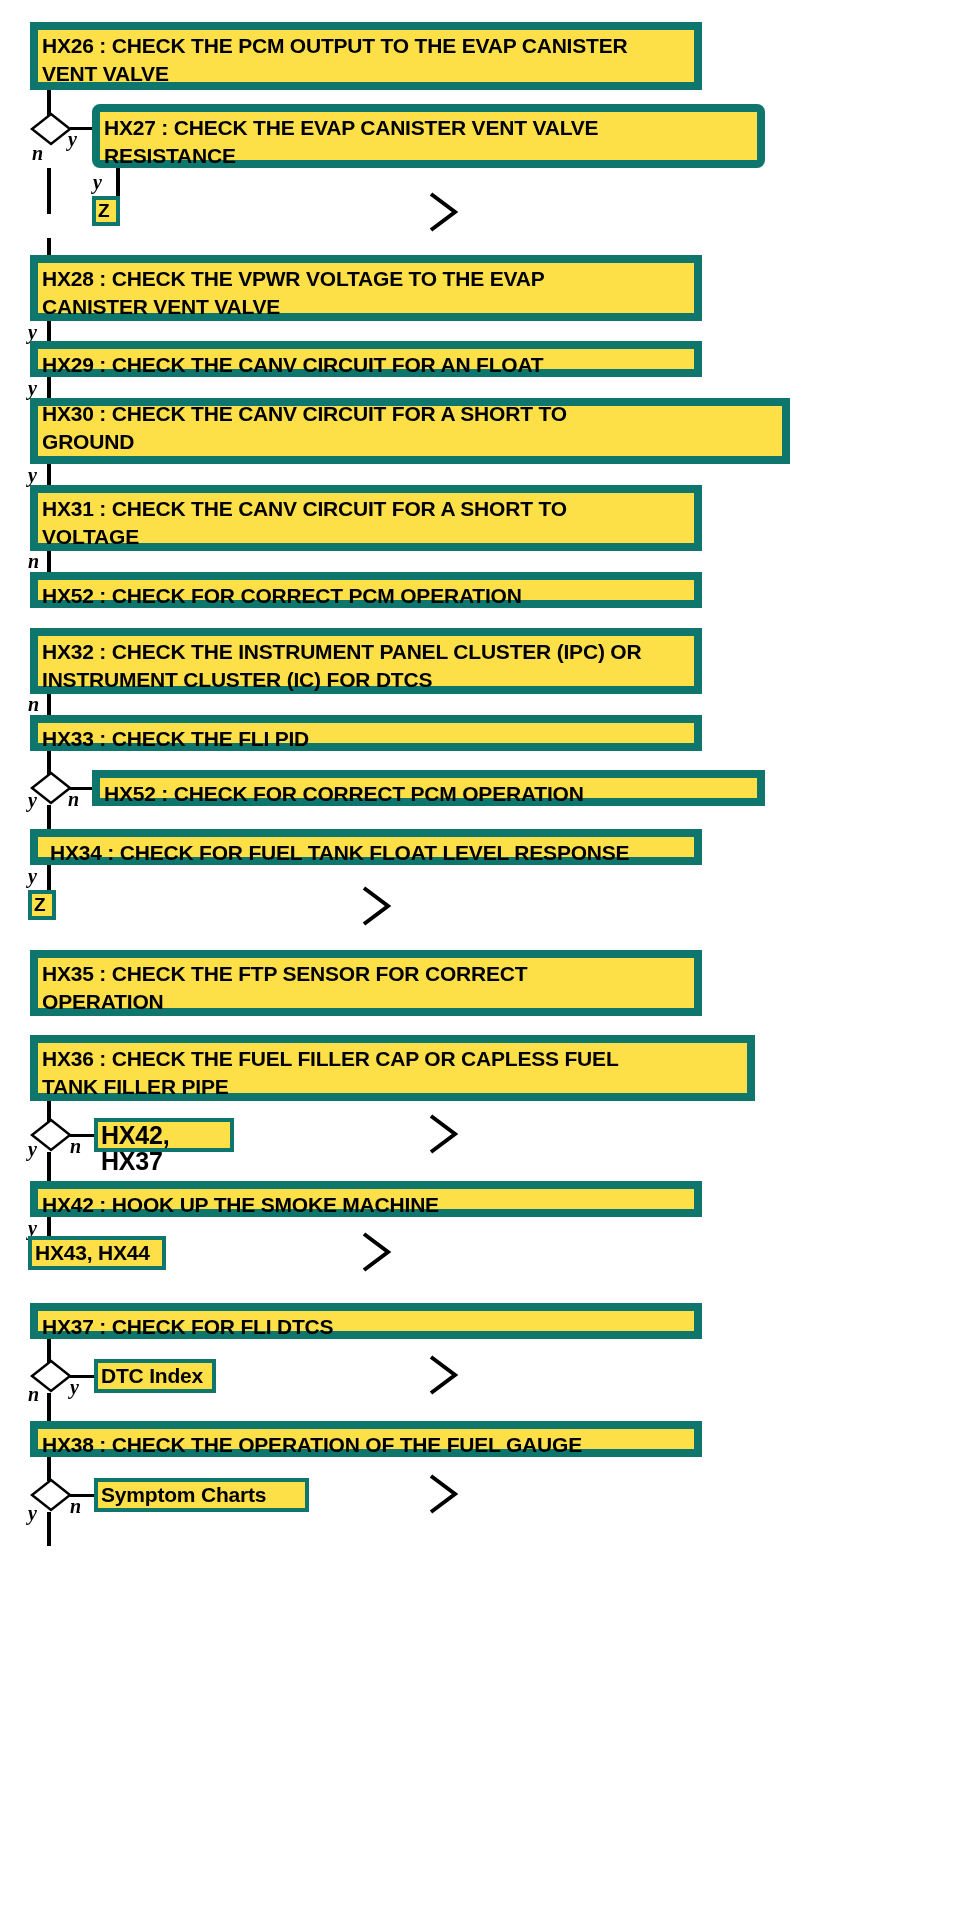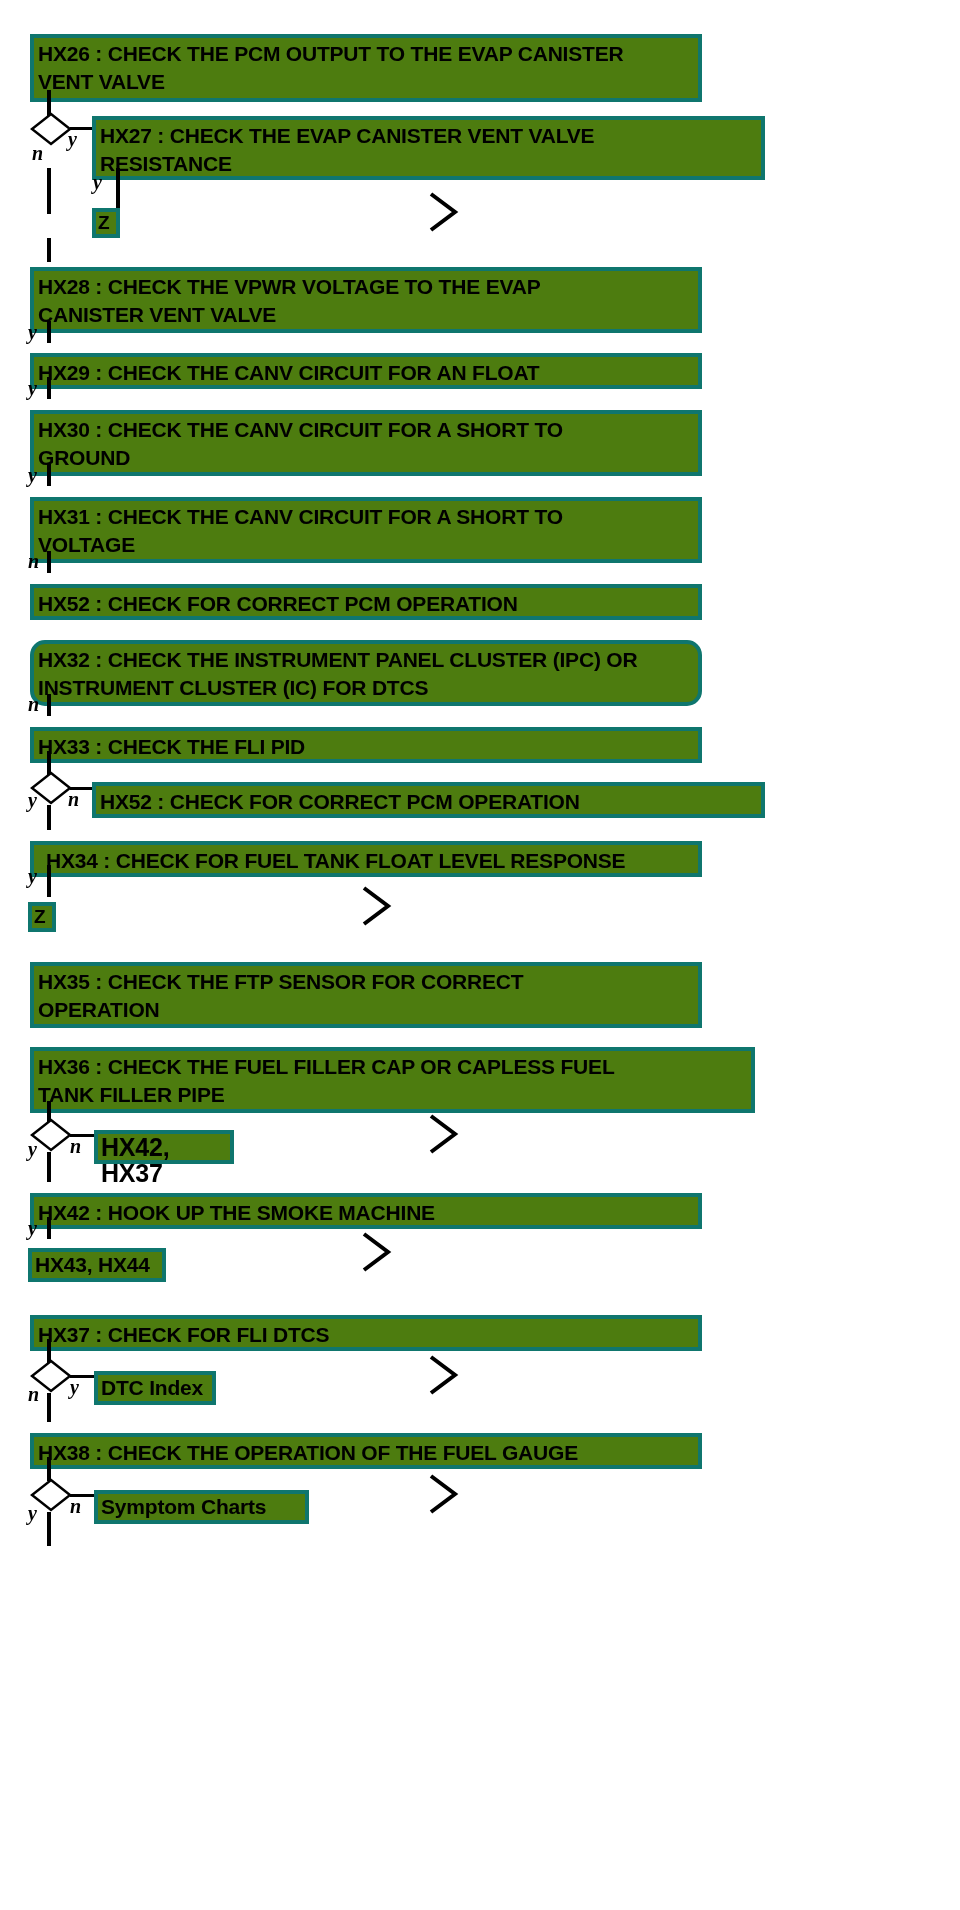--- a/index.html
+++ b/index.html
@@ -3,26 +3,25 @@
 <meta charset="utf-8">
 <style>
   html,body{margin:0;padding:0;background:#ffffff;}
   body{width:960px;height:1910px;font-family:"Liberation Sans",sans-serif;}
   #canvas{position:relative;width:960px;height:1910px;background:#fff;overflow:hidden;}
 
   
   .node{
     position:absolute;
     box-sizing:border-box;
-    background:#4d7c0f;
-    border:4px solid #0f766e;
+    background:#fde047;
+    border:8px solid #0f766e;
     display:flex;
     align-items:flex-start;
     padding:2px 0 0 4px;
-    margin-top:12px;
   }
   .node .txt{
     font-weight:bold;
     font-size:21px;
     line-height:28px;
     letter-spacing:-0.2px;
     color:#000;
     white-space:pre-line;
     font-family:"Liberation Sans",sans-serif;
   }
@@ -65,21 +64,21 @@
 
   <div class="diamond" style="left:30px;top:112px;width:42px;height:34px;">
     <svg width="42" height="34" viewBox="0 0 42 34">
       <polygon points="21,2 40,17 21,32 2,17" fill="#fff" stroke="#000" stroke-width="2.5"></polygon>
     </svg>
   </div>
   <div class="blabel" style="left:32px;top:143px;">n</div>
   <div class="blabel" style="left:68px;top:129px;">y</div>
   <div class="hline" style="left:70px;top:127px;width:25px;"></div>
 
-  <div class="node" style="left:92px;top:104px;width:673px;height:64px;">
+  <div class="node" style="left:92px;top:104px;width:673px;height:64px;border-radius:8px;">
     <span class="txt">HX27 : CHECK THE EVAP CANISTER VENT VALVE
 RESISTANCE</span>
   </div>
 
   <div class="vline" style="left:47px;top:168px;height:46px;"></div>
   <div class="vline" style="left:47px;top:238px;height:24px;"></div>
 
   <div class="vline" style="left:116px;top:168px;height:40px;"></div>
   <div class="blabel" style="left:93px;top:172px;">y</div>
 
@@ -99,39 +98,39 @@
   </div>
   <div class="vline" style="left:47px;top:321px;height:22px;"></div>
   <div class="blabel" style="left:28px;top:322px;">y</div>
 
   <div class="node" style="left:30px;top:341px;width:672px;height:36px;">
     <span class="txt">HX29 : CHECK THE CANV CIRCUIT FOR AN FLOAT</span>
   </div>
   <div class="vline" style="left:47px;top:377px;height:22px;"></div>
   <div class="blabel" style="left:28px;top:378px;">y</div>
 
-  <div class="node" style="left:30px;top:398px;width:672px;height:66px;">
+  <div class="node" style="left:30px;top:398px;width:760px;height:66px;align-items:flex-end;">
     <span class="txt">HX30 : CHECK THE CANV CIRCUIT FOR A SHORT TO
 GROUND</span>
   </div>
   <div class="vline" style="left:47px;top:464px;height:22px;"></div>
   <div class="blabel" style="left:28px;top:465px;">y</div>
 
   <div class="node" style="left:30px;top:485px;width:672px;height:66px;">
     <span class="txt">HX31 : CHECK THE CANV CIRCUIT FOR A SHORT TO
 VOLTAGE</span>
   </div>
   <div class="vline" style="left:47px;top:551px;height:22px;"></div>
   <div class="blabel" style="left:28px;top:551px;">n</div>
 
   <div class="node" style="left:30px;top:572px;width:672px;height:36px;">
     <span class="txt">HX52 : CHECK FOR CORRECT PCM OPERATION</span>
   </div>
 
-  <div class="node" style="left:30px;top:628px;width:672px;height:66px;border-radius:15px;">
+  <div class="node" style="left:30px;top:628px;width:672px;height:66px;">
     <span class="txt">HX32 : CHECK THE INSTRUMENT PANEL CLUSTER (IPC) OR
 INSTRUMENT CLUSTER (IC) FOR DTCS</span>
   </div>
   <div class="vline" style="left:47px;top:694px;height:22px;"></div>
   <div class="blabel" style="left:28px;top:694px;">n</div>
 
   <div class="node" style="left:30px;top:715px;width:672px;height:36px;">
     <span class="txt">HX33 : CHECK THE FLI PID</span>
   </div>
   <div class="vline" style="left:47px;top:751px;height:24px;"></div>

